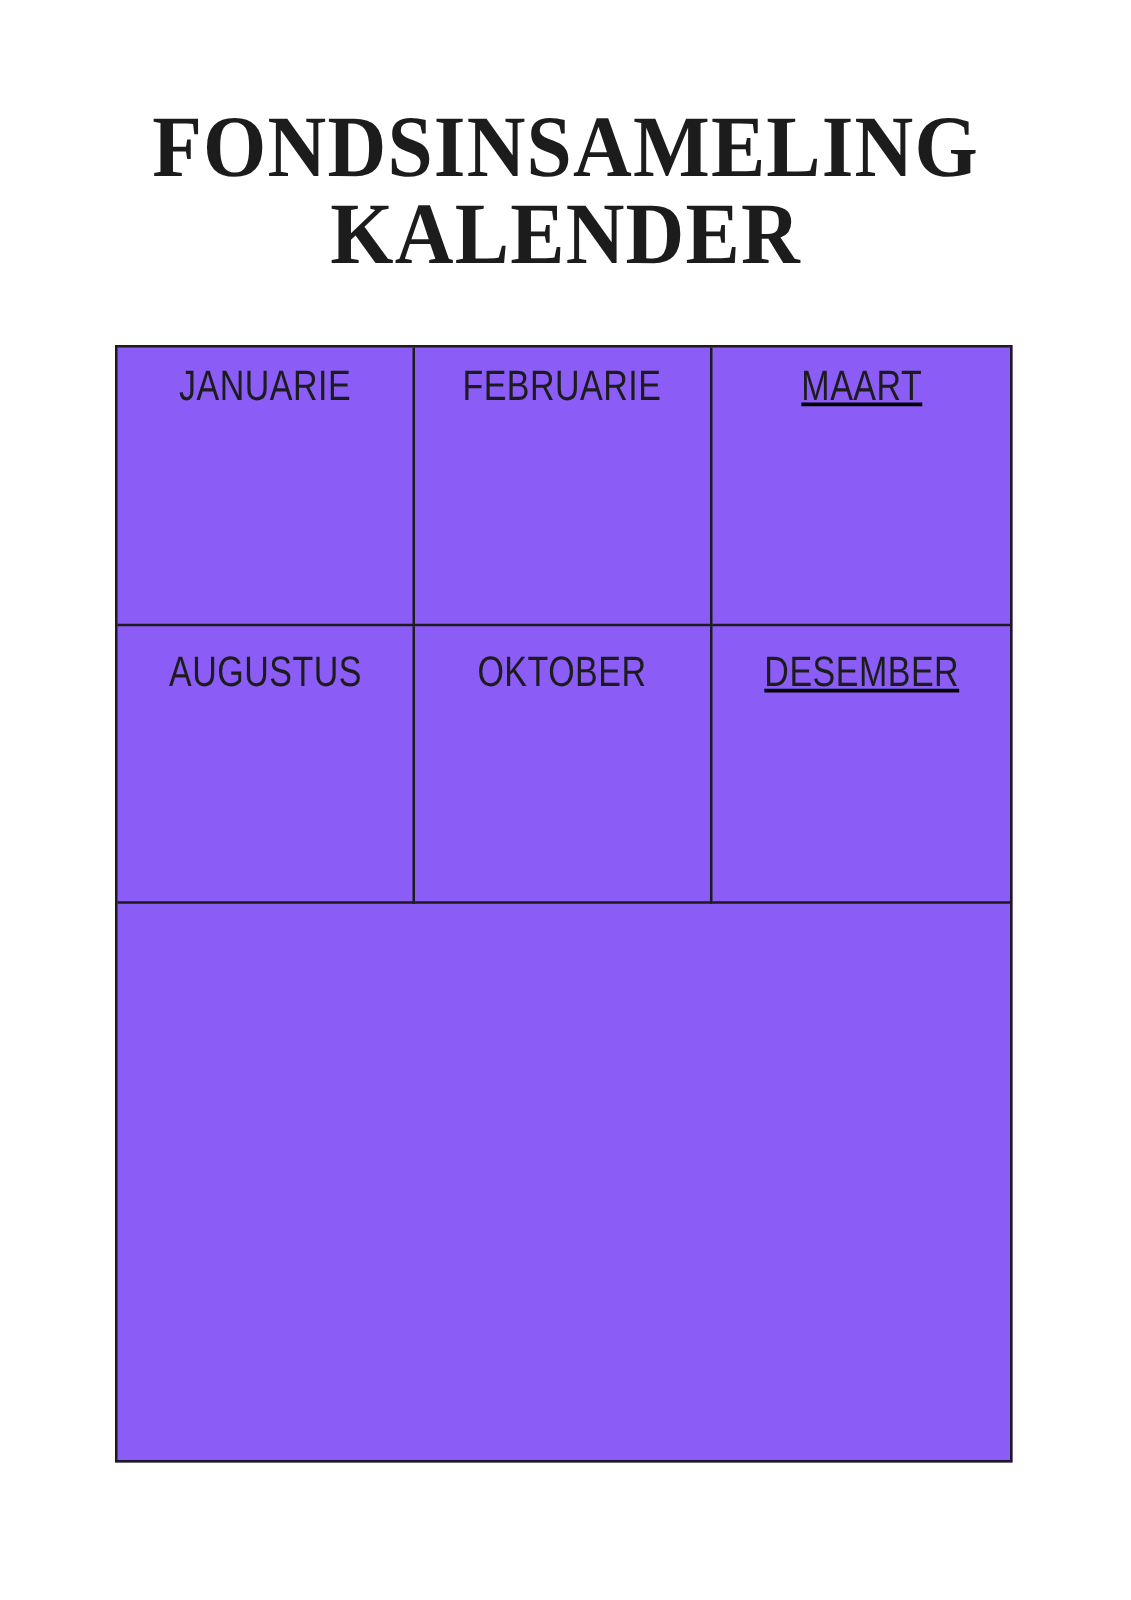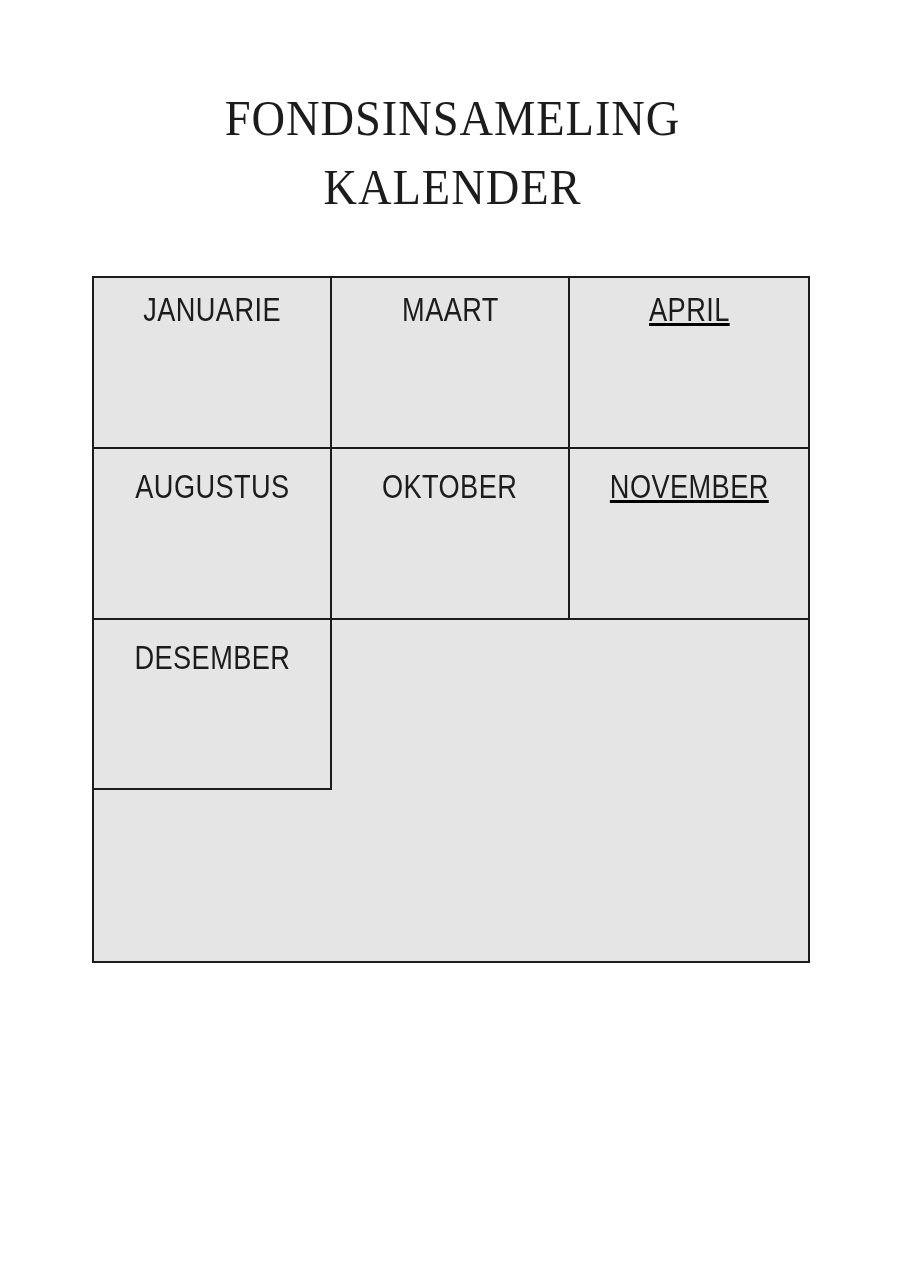--- a/index.html
+++ b/index.html
@@ -14,44 +14,44 @@
     overflow: hidden;
     font-family: "Liberation Sans", sans-serif;
   }
   .title {
     position: absolute;
     top: 84px;
     left: 0;
     width: 905px;
     text-align: center;
     font-family: "Liberation Serif", serif;
-    font-weight: 400;
-    font-size: 50px;
+    font-weight: 700;
+    font-size: 70px;
     line-height: 69px;
     color: #1c1c1c;
   }
   .title-line {
     display: block;
     transform: scaleX(0.93);
     transform-origin: center;
     letter-spacing: 1px;
     white-space: nowrap;
   }
   .calendar-grid {
     position: absolute;
     left: 92px;
     top: 276px;
     width: 718px;
-    height: 687px;
+    height: 894px;
     box-sizing: border-box;
     border: 2px solid #1c1c1c;
     display: grid;
     grid-template-columns: repeat(3, 1fr);
     grid-template-rows: repeat(4, 1fr);
-    background: #e5e5e5;
+    background: #8b5cf6;
   }
   .month-cell {
     box-sizing: border-box;
     border-right: 2px solid #1c1c1c;
     border-bottom: 2px solid #1c1c1c;
     display: flex;
     justify-content: center;
     align-items: flex-start;
     padding-top: 14px;
   }
@@ -84,30 +84,27 @@
 <div class="title">
   <span class="title-line">FONDSINSAMELING</span>
   <span class="title-line">KALENDER</span>
 </div>
 
 <div class="calendar-grid">
   <div class="month-cell">
     <span class="month-label">JANUARIE</span>
   </div>
   <div class="month-cell">
-    <span class="month-label">MAART</span>
+    <span class="month-label">FEBRUARIE</span>
   </div>
   <div class="month-cell">
-    <span class="month-label">APRIL</span>
+    <span class="month-label">MAART</span>
   </div>
   <div class="month-cell">
     <span class="month-label">AUGUSTUS</span>
   </div>
   <div class="month-cell">
     <span class="month-label">OKTOBER</span>
   </div>
   <div class="month-cell">
-    <span class="month-label">NOVEMBER</span>
-  </div>
-  <div class="month-cell">
     <span class="month-label">DESEMBER</span>
   </div>
 </div>
 
 </body></html>

